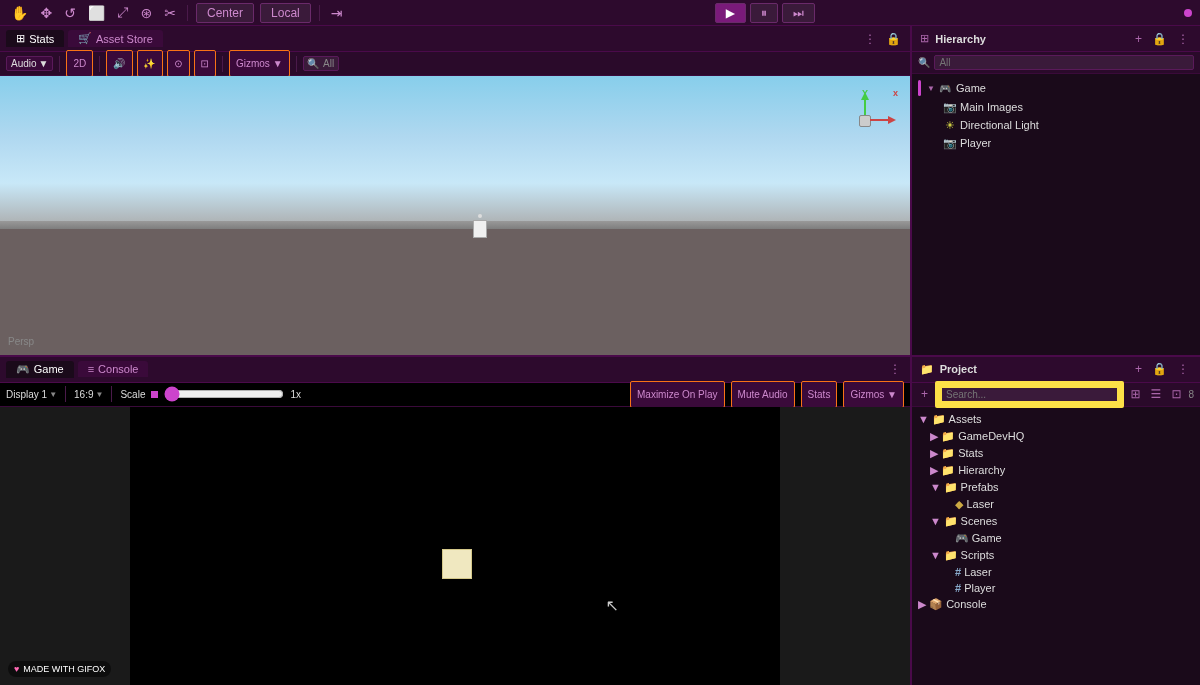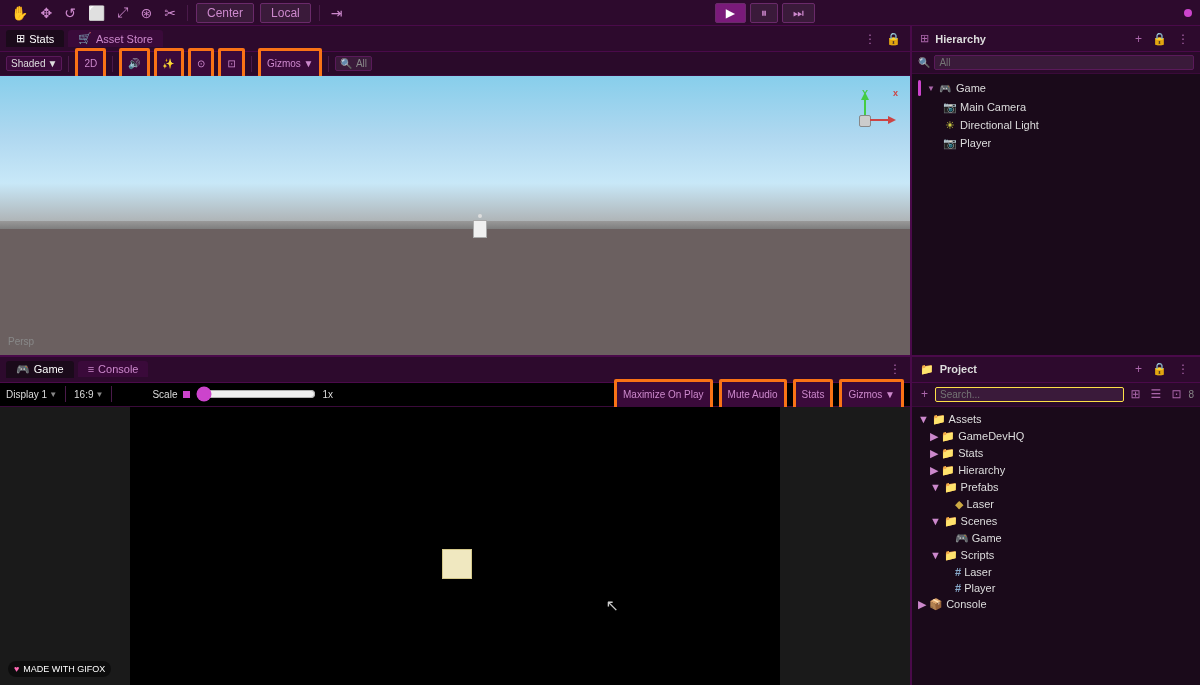--- a/index.html
+++ b/index.html
@@ -137,21 +137,21 @@
       color: #ddd;
       border: 1px solid #5a1a5a;
       font-size: 10px;
       padding: 1px 4px;
       border-radius: 2px;
       cursor: pointer;
     }
     .toolbar-btn {
       background: #3a0a3a;
       color: #cc88cc;
-      border: 3px solid #f97316;
+      border: 1px solid #f97316;
       font-size: 10px;
       padding: 7px 6px;
       border-radius: 2px;
       cursor: pointer;
     }
 
     
     .scene-viewport {
       flex: 1;
       position: relative;
@@ -399,21 +399,21 @@
       background: #2a0a2a;
       height: 24px;
       display: flex;
       align-items: center;
       padding: 0 6px;
       gap: 4px;
       border-bottom: 1px solid #3a0a3a;
     }
     .project-search {
       background: #3a1a3a;
-      border: 1px solid #fde047;
+      border: 7px solid #fde047;
       color: #ddd;
       font-size: 10px;
       padding: 1px 4px;
       border-radius: 2px;
       flex: 1;
     }
     .project-content {
       flex: 1;
       overflow-y: auto;
       padding: 4px 0;
@@ -514,21 +514,21 @@
           <span>🛒</span>
           <span>Asset Store</span>
         </div>
         <div class="panel-controls">
           <button class="icon-btn">⋮</button>
           <button class="icon-btn">🔒</button>
         </div>
       </div>
       <div class="scene-toolbar">
         <div class="dropdown" style="background:#3a0a3a;border:1px solid #5a1a5a;color:#ddd;font-size:10px;padding:1px 4px;border-radius:2px;cursor:pointer;display:flex;align-items:center;gap:2px;">
-          <span>Shaded</span>
+          <span>Audio</span>
           <span>▼</span>
         </div>
         <div class="toolbar-separator"></div>
         <button class="toolbar-btn">2D</button>
         <div class="toolbar-separator"></div>
         <button class="toolbar-btn">🔊</button>
         <button class="toolbar-btn">✨</button>
         <button class="toolbar-btn">⊙</button>
         <button class="toolbar-btn">⊡</button>
         <div class="toolbar-separator"></div>
@@ -592,21 +592,21 @@
         <div style="display:flex;align-items:center;gap:2px;">
           <span style="color:#ddd;font-size:10px;">Display 1</span>
           <span style="color:#888;font-size:8px;">▼</span>
         </div>
         <div class="toolbar-separator"></div>
         <div style="display:flex;align-items:center;gap:2px;">
           <span style="color:#ddd;font-size:10px;">16:9</span>
           <span style="color:#888;font-size:8px;">▼</span>
         </div>
         <div class="toolbar-separator"></div>
-        <span style="color:#ddd;font-size:10px;margin-left:32px;">Scale</span>
+        <span style="color:#ddd;font-size:10px;">Scale</span>
         <span style="display:inline-block;width:7px;height:7px;background:#cc44cc;border-radius:50;"></span>
         <input type="range" class="scale-slider" min="1" max="4" value="1" style="">
         <span style="color:#ddd;font-size:10px;">1x</span>
         <div style="flex:1;"></div>
         <button class="toolbar-btn">Maximize On Play</button>
         <button class="toolbar-btn">Mute Audio</button>
         <button class="toolbar-btn">Stats</button>
         <button class="toolbar-btn">
           <span>Gizmos</span>
           <span>▼</span>
@@ -648,21 +648,21 @@
         <div class="hier-item" style="position:relative;">
           <div class="active-bar"></div>
           <span class="hier-arrow">▼</span>
           <span class="hier-icon" style="color:#cc44cc;">🎮</span>
           <span class="hier-label">Game</span>
         </div>
 
         <div class="hier-item hier-indent">
           <span class="hier-arrow" style="width:10px;"></span>
           <span class="hier-icon" style="color:#88cccc;font-size:11px;">📷</span>
-          <span class="hier-label">Main Camera</span>
+          <span class="hier-label">Main Images</span>
         </div>
 
         <div class="hier-item hier-indent">
           <span class="hier-arrow" style="width:10px;"></span>
           <span class="hier-icon" style="color:#cccc44;font-size:11px;">☀</span>
           <span class="hier-label">Directional Light</span>
         </div>
 
         <div class="hier-item hier-indent">
           <span class="hier-arrow" style="width:10px;"></span>

